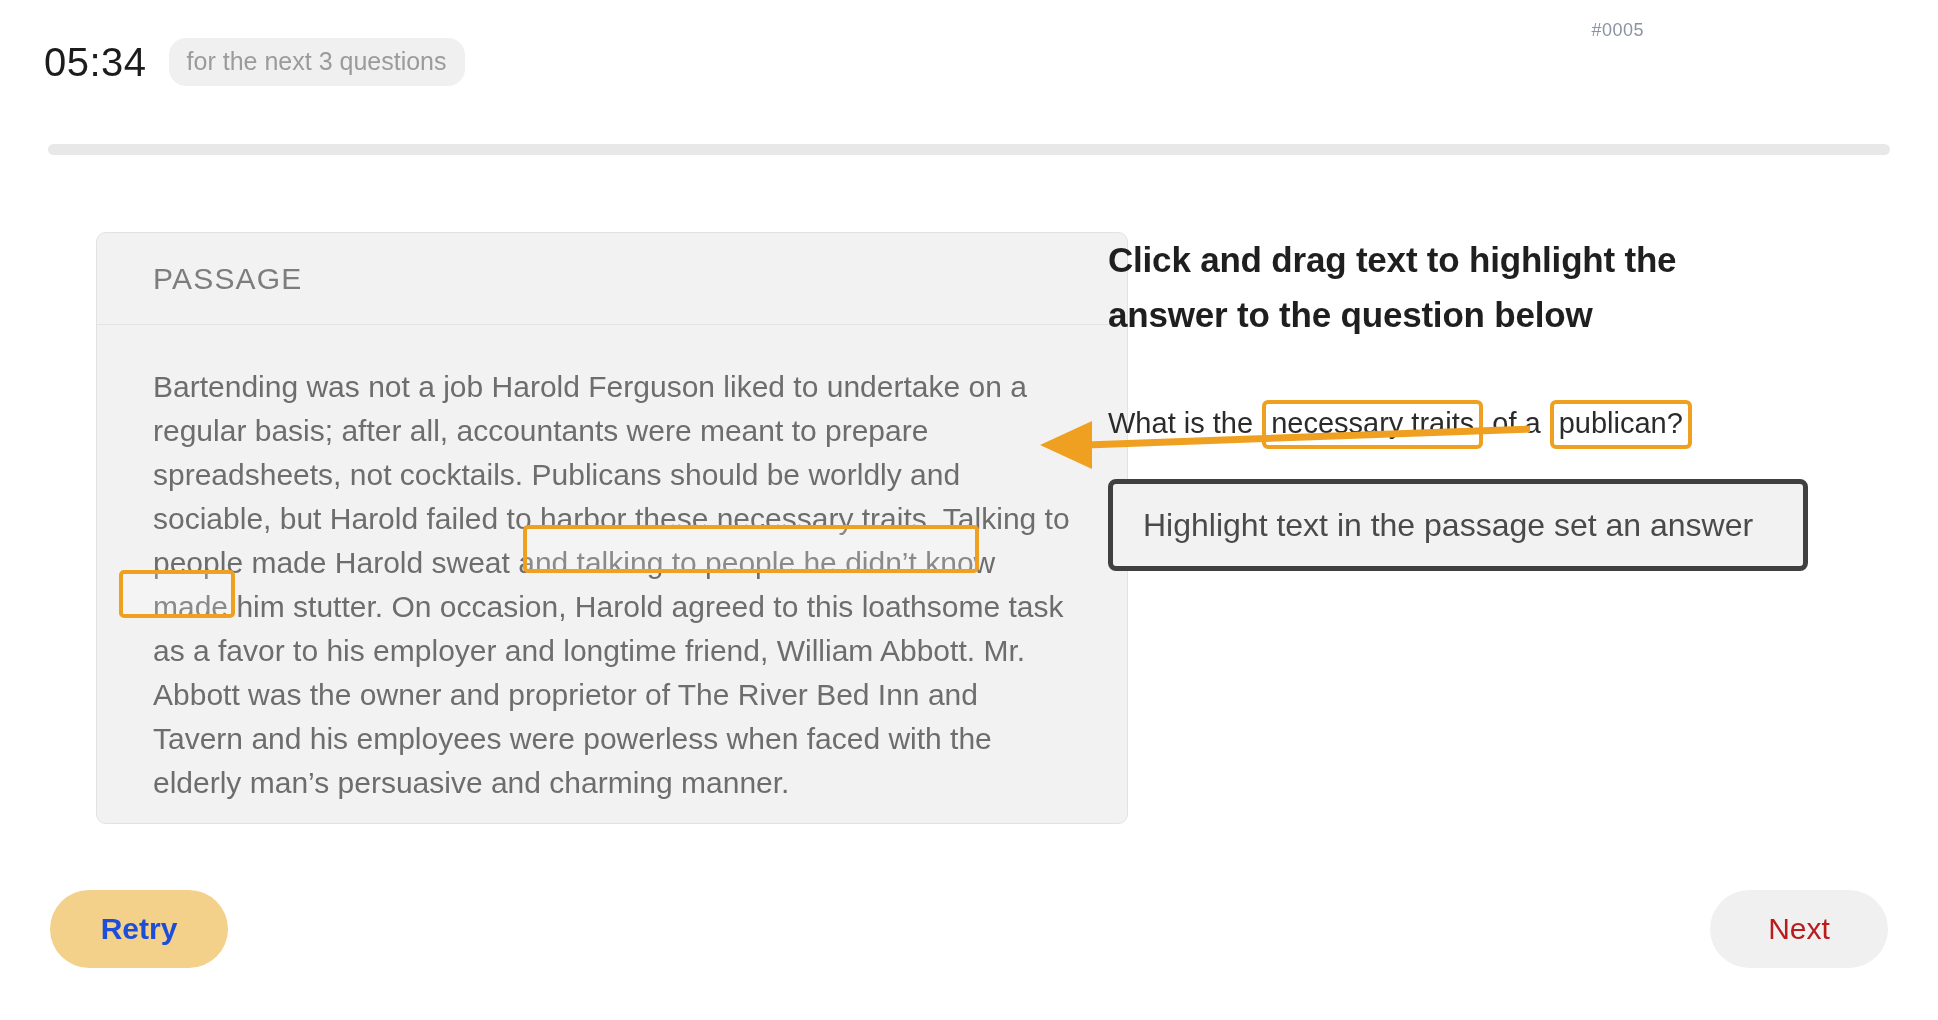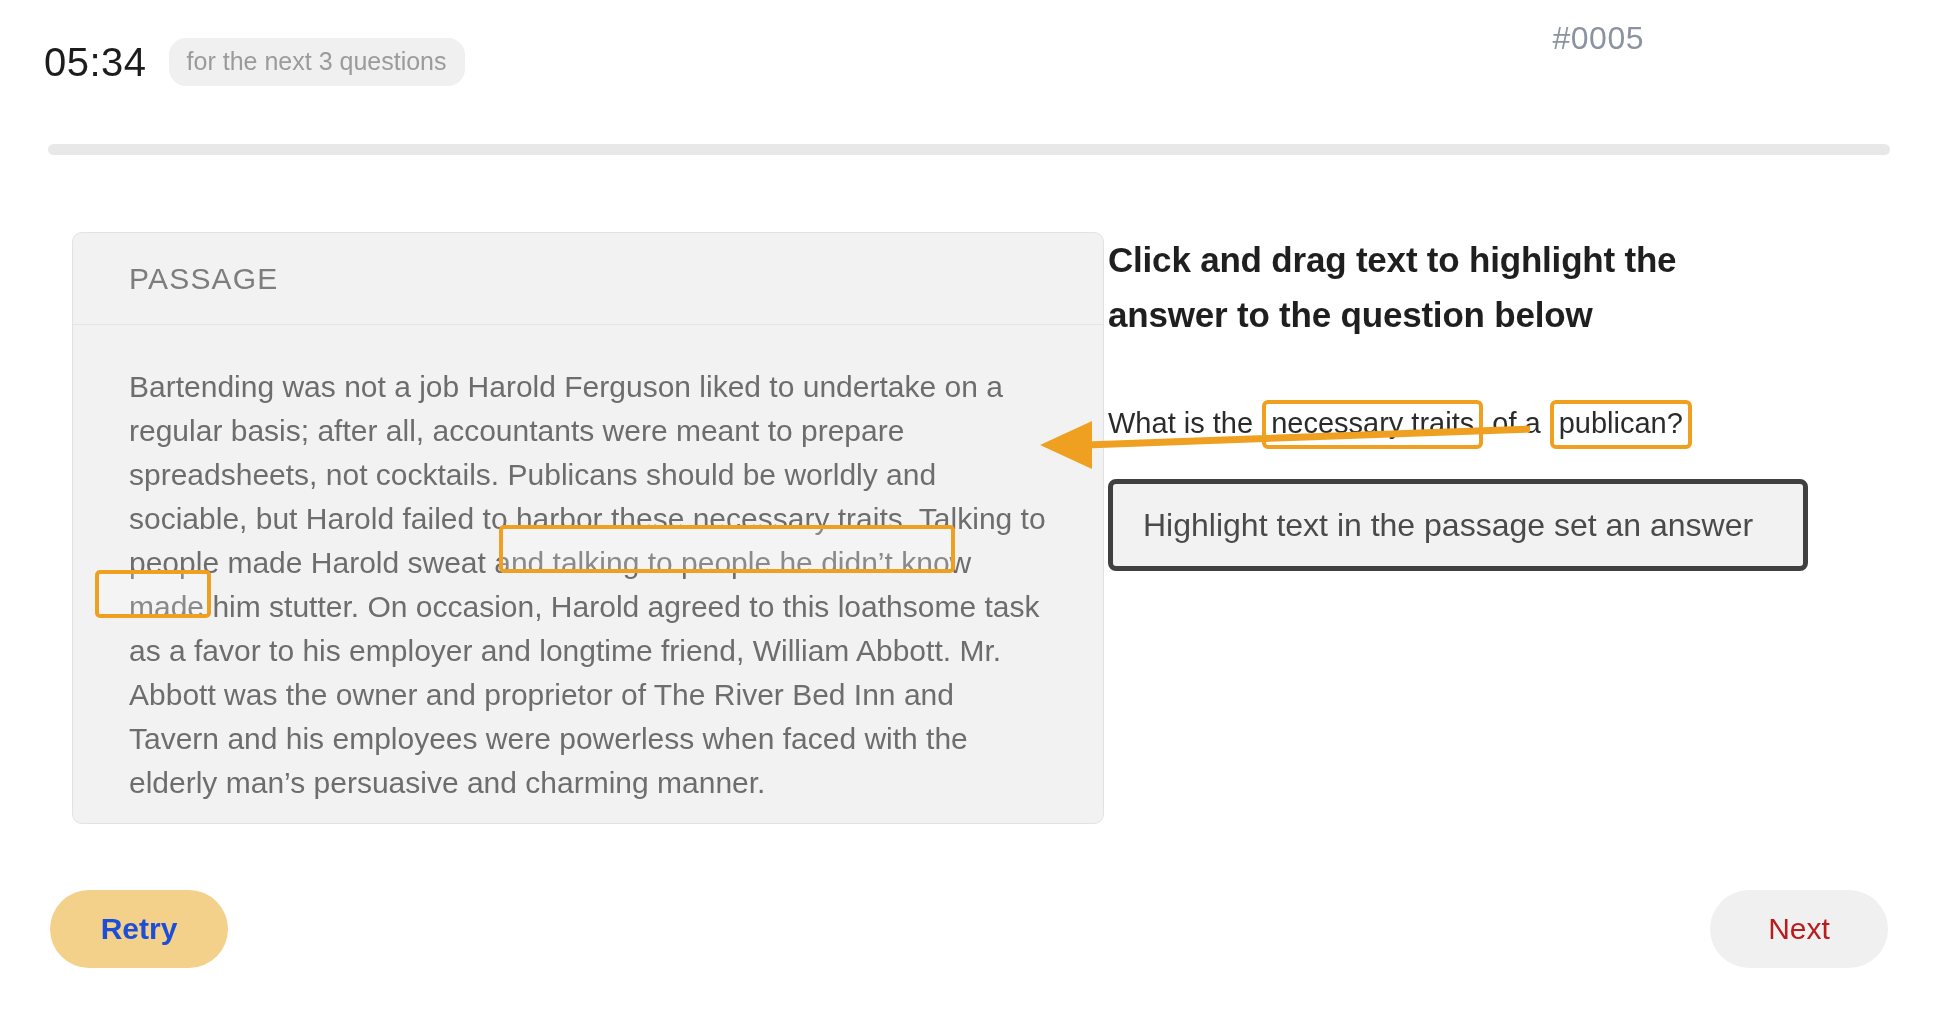--- a/index.html
+++ b/index.html
@@ -45,21 +45,21 @@
     font-size: 25px;
     border-radius: 17px;
     padding: 11px 18px 12px 18px;
     line-height: 1;
     white-space: nowrap;
   }
   .qnum {
     position: absolute;
     right: 44px;
     top: 20px;
-    font-size: 32px;
+    font-size: 18px;
     color: #8b93a1;
     letter-spacing: 0.5px;
   }
   .progress-track {
     position: absolute;
     left: 48px;
     top: 144px;
     width: 1842px;
     height: 11px;
     background: #e8e8e8;
@@ -68,21 +68,21 @@
   .progress-fill {
     height: 100%;
     width: 0%;
     background: #f0b94a;
     border-radius: 6px;
   }
 
   
   .passage-panel {
     position: absolute;
-    left: 72px;
+    left: 96px;
     top: 232px;
     width: 1032px;
     height: 592px;
     background: #f2f2f2;
     border: 1px solid #e2e2e2;
     border-radius: 10px;
     box-sizing: border-box;
     overflow: hidden;
   }
   .passage-header {

